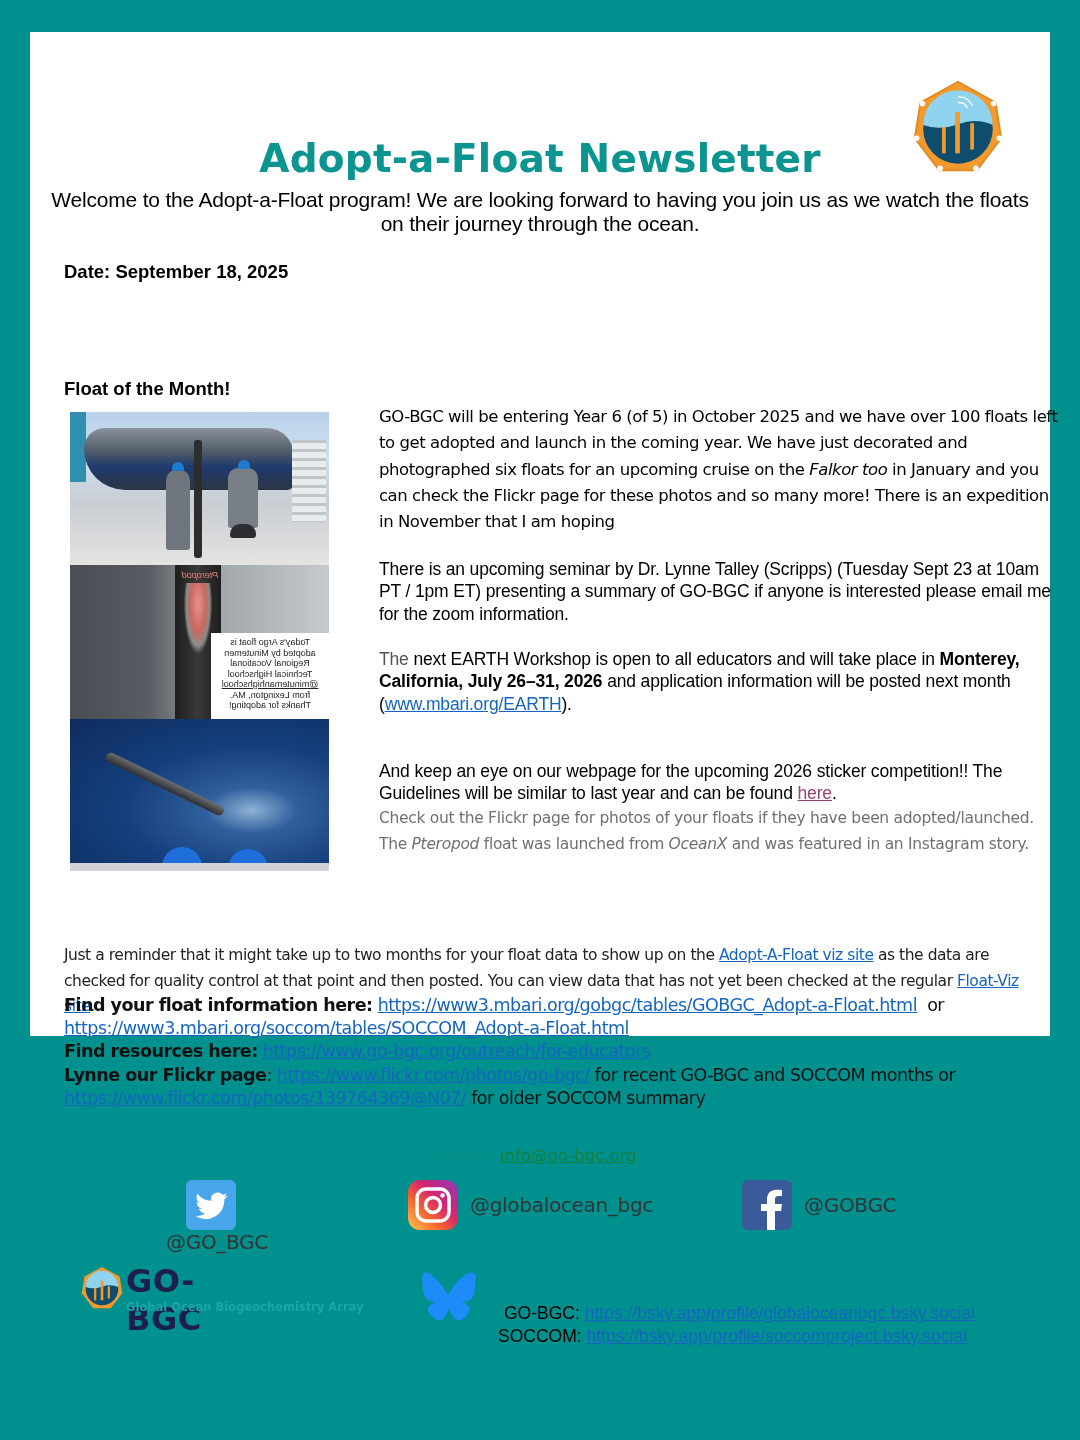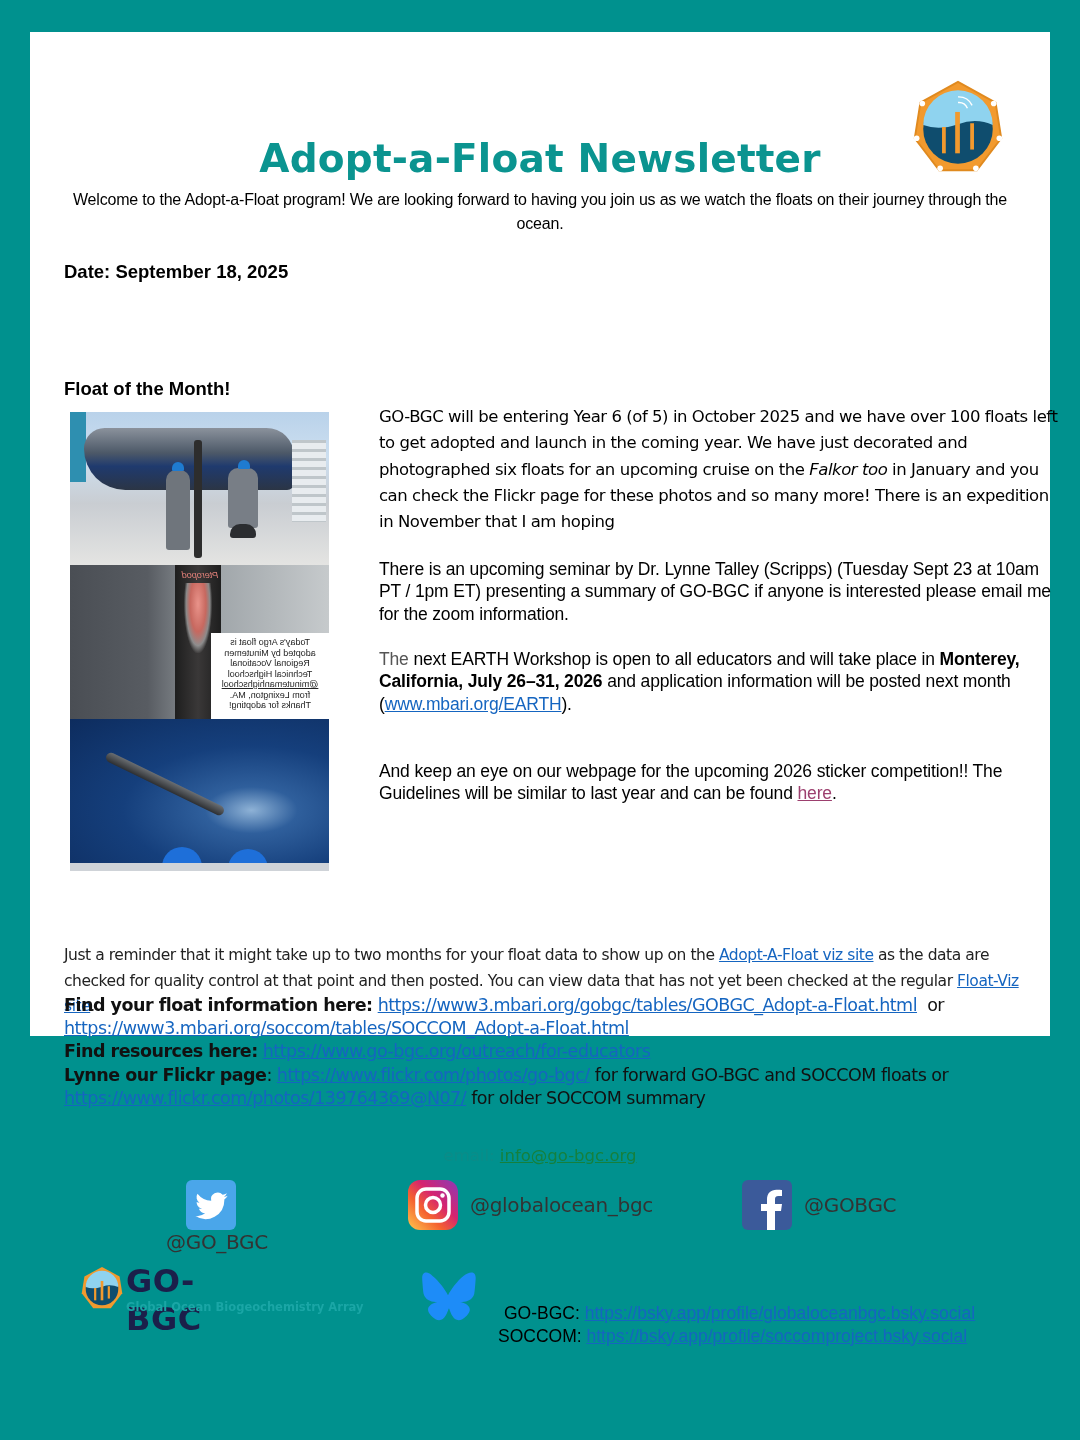--- a/index.html
+++ b/index.html
@@ -26,21 +26,21 @@
       text-align: center;
       font-family: "DejaVu Sans", sans-serif;
       font-weight: bold;
       font-size: 39px;
       color: #0b9490;
       letter-spacing: 0.2px;
     }
     .welcome {
       left: 20px; width: 980px; top: 156px;
       text-align: center;
-      font-size: 16px; line-height: 24px;
+      font-size: 21px; line-height: 24px;
       letter-spacing: -0.2px;
     }
     .date {
       left: 34px; top: 229px;
       font-weight: bold; font-size: 18.5px;
     }
     .floats {
       left: 34px; top: 263px; width: 950px;
       font-size: 19.5px; line-height: 24px; letter-spacing: -0.2px;
     }
@@ -247,32 +247,33 @@
   </div>
 
   <div class="abs col p1"><span>GO-BGC will be entering Year 6 (of 5) in October 2025 and we have over 100 floats left to get adopted and launch in the coming year. We have just decorated and photographed six floats for an upcoming cruise on the </span><i>Falkor too</i><span> in January and you can check the Flickr page for these photos and so many more! There is an expedition in November that I am hoping</span></div>
 
   <div class="abs col p2">There is an upcoming seminar by Dr. Lynne Talley (Scripps) (Tuesday Sept 23 at 10am PT / 1pm ET) presenting a summary of GO-BGC if anyone is interested please email me for the zoom information.</div>
 
   <div class="abs col p3"><span class="gray">The</span><span> next EARTH Workshop is open to all educators and will take place in </span><b>Monterey, California, July 26–31, 2026</b><span> and application information will be posted next month (</span><a class="link">www.mbari.org/EARTH</a><span>).</span></div>
 
   <div class="abs col p4"><span>And keep an eye on our webpage for the upcoming 2026 sticker competition!! The Guidelines will be similar to last year and can be found </span><span class="here">here</span><span>.</span></div>
 
+  <div class="abs col p5"><span>Check out the Flickr page for photos of your floats if they have been adopted/launched. The </span><i>Pteropod</i><span> float was launched from </span><i>OceanX</i><span> and was featured in an Instagram story.</span></div>
 
   <div class="abs reminder"><span>Just a reminder that it might take up to two months for your float data to show up on the </span><a class="link">Adopt-A-Float viz site</a><span> as the data are checked for quality control at that point and then posted. You can view data that has not yet been checked at the regular </span><a class="link">Float-Viz site</a><span>.</span></div>
 
   <div class="abs links">
     <b>Find your float information here:</b>
     <a class="lnk">https://www3.mbari.org/gobgc/tables/GOBGC_Adopt-a-Float.html</a>&nbsp;
     <span>or</span><br>
     <a class="lnk">https://www3.mbari.org/soccom/tables/SOCCOM_Adopt-a-Float.html</a><br>
     <b>Find resources here:</b>
     <a class="lnk">https://www.go-bgc.org/outreach/for-educators</a><br>
     <b>Lynne our Flickr page</b><span>:</span>
-    <a class="lnk">https://www.flickr.com/photos/go-bgc/</a><span> for forward GO-BGC and SOCCOM floats or </span><a class="lnk">https://www.flickr.com/photos/139764369@N07/</a><span> for older SOCCOM summary</span>
+    <a class="lnk">https://www.flickr.com/photos/go-bgc/</a><span> for recent GO-BGC and SOCCOM months or </span><a class="lnk">https://www.flickr.com/photos/139764369@N07/</a><span> for older SOCCOM summary</span>
   </div>
 
   <div class="abs email"><span>email: </span><a class="lnk">info@go-bgc.org</a></div>
 
   <div class="abs social" style="left:124px;flex-direction:column;">
     <div class="ico ico-tw">
       <svg viewBox="0 0 24 24" width="50" height="50">
           <path fill="#fff" d="M20 7.5c-.6.3-1.2.4-1.8.5.7-.4 1.1-1 1.4-1.7-.6.4-1.3.6-2 .8a3.2 3.2 0 0 0-5.5 2.9A9 9 0 0 1 5.5 6.6a3.2 3.2 0 0 0 1 4.3c-.5 0-1-.2-1.4-.4 0 1.6 1.1 2.9 2.6 3.2-.5.1-1 .2-1.5.1.4 1.3 1.6 2.2 3 2.2A6.4 6.4 0 0 1 4.5 17.3 9 9 0 0 0 18.4 9.7v-.4c.7-.5 1.2-1.1 1.6-1.8z"></path>
         </svg>
     </div>

